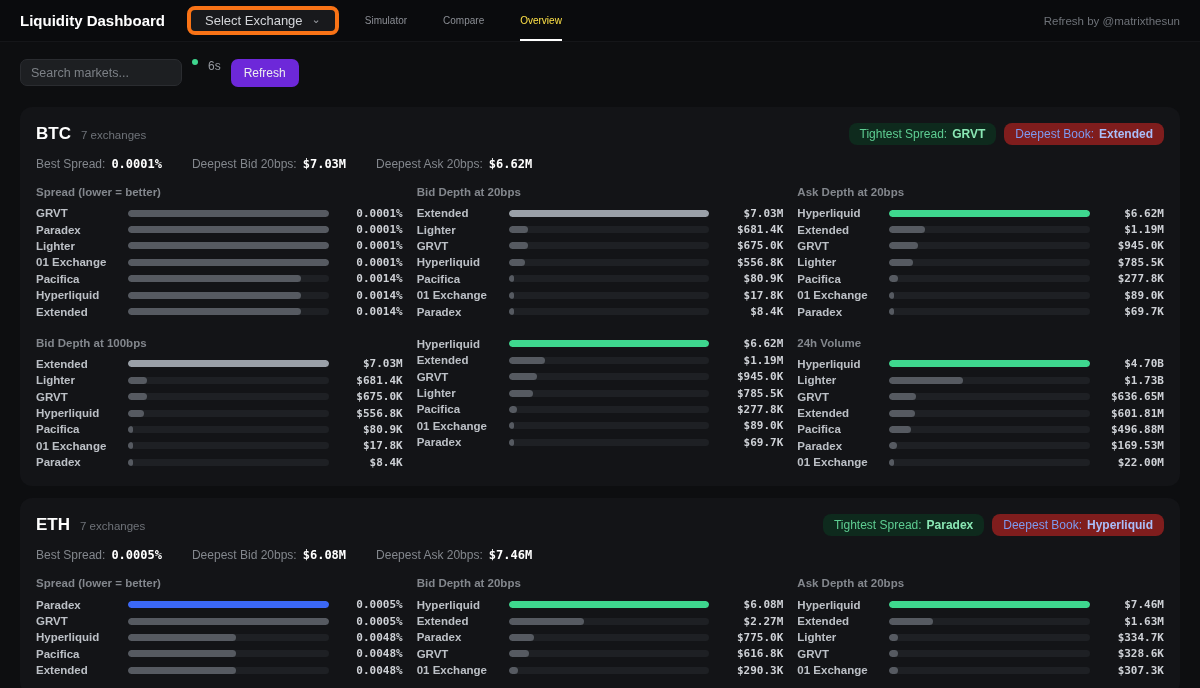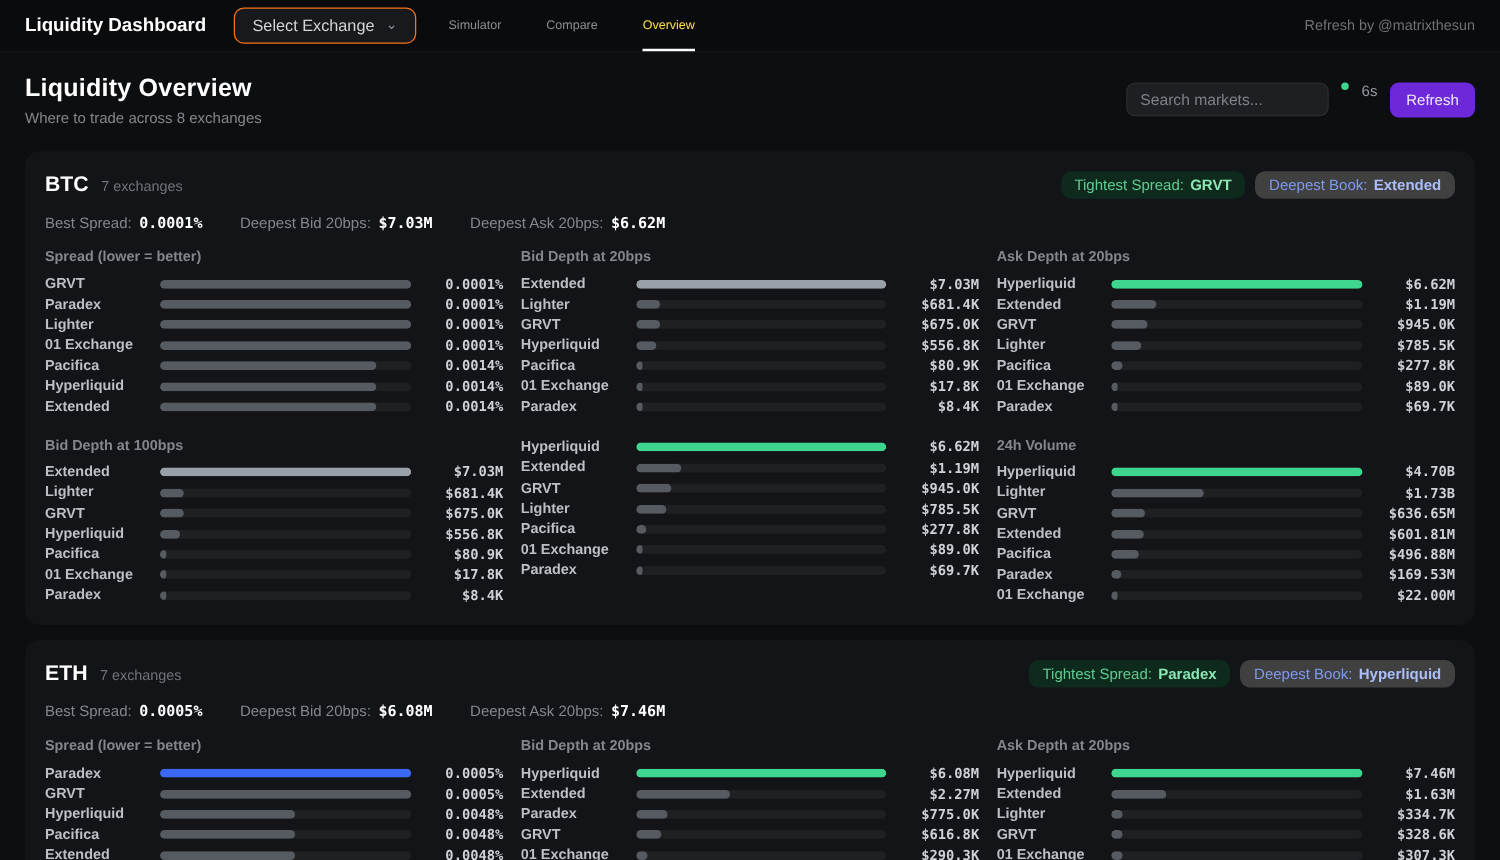--- a/index.html
+++ b/index.html
@@ -18,21 +18,21 @@
     background: #0a0b0d;
     border-bottom: 1px solid #151619;
   }
   .nav-title {
     font-size: 15px; font-weight: bold; color: #fff;
     display: flex; align-items: center;
   }
   .exchange-btn {
     margin: 6px 0 6px 22px;
     background: #18191c;
-    border: 1px solid #f97316;
+    border: 4px solid #f97316;
     border-radius: 8px;
     color: #d3d5d9;
     font-size: 13px;
     font-family: inherit;
     padding: 0 14px;
     display: flex; align-items: center; gap: 9px;
     cursor: pointer;
   }
   .chev { font-size: 11px; color: #9a9da3; transform: translateY(-1px); }
   .tabs { margin-left: 26px; display: flex; gap: 36px; }
@@ -78,21 +78,21 @@
   .sym { font-size: 17px; font-weight: bold; color: #fff; }
   .count { font-size: 11.5px; color: #6f7379; }
   .badges { display: flex; gap: 8px; }
   .badge {
     font-size: 12px; padding: 4px 11px; border-radius: 8px;
     display: flex; gap: 5px; white-space: nowrap;
   }
   .badge.green { background: #0e2a1d; }
   .badge.green .b-label { color: #5ecd92; }
   .badge.green .b-value { color: #8ae7b4; font-weight: 600; }
-  .badge.blue { background: #404040; align-items: center; }
+  .badge.blue { background: #7f1d1d; align-items: center; }
   .badge.blue .b-label { color: #7d9af0; }
   .badge.blue .b-value { color: #aabefa; font-weight: 600; }
 
   .stats { display: flex; gap: 30px; margin-top: 10px; font-size: 12px; align-items: flex-start; }
   .stat-label { color: #83878d; }
   .stat-value {
     font-family: "DejaVu Sans Mono", monospace;
     font-weight: bold; color: #fff; font-size: 12px; margin-left: 6px;
   }
 
@@ -129,24 +129,20 @@
   <nav class="tabs">
     <a class="tab">Simulator</a>
     <a class="tab">Compare</a>
     <a class="tab active">Overview</a>
   </nav>
   <div class="credit">Refresh by @matrixthesun</div>
 </header>
 
 <main class="page">
   <div class="page-head">
-    <div>
-      <h1>Liquidity Overview</h1>
-      <div class="sub">Where to trade across 8 exchanges</div>
-    </div>
     <div class="head-right">
       <input class="search" placeholder="Search markets..." style="">
       <span class="dot" id="status-dot" style="background: rgb(62, 214, 142);"></span>
       <span class="countdown">6s</span>
       <button class="refresh">Refresh</button>
     </div>
   </div>
   <div id="cards">
       <section class="card">
         <div class="card-head">

